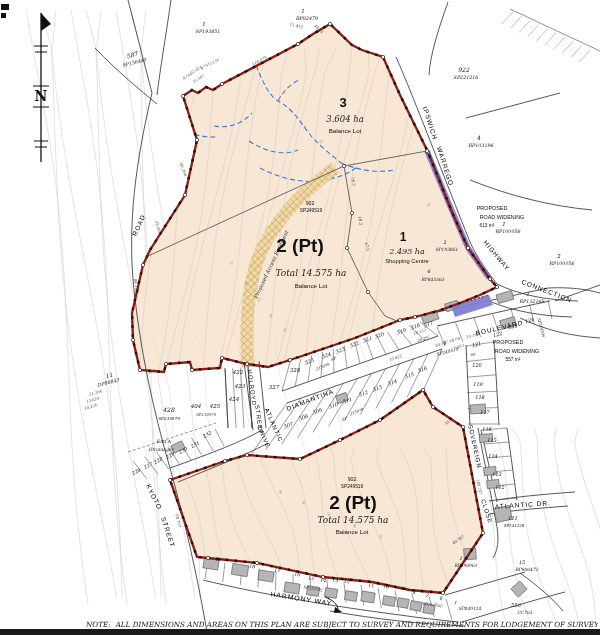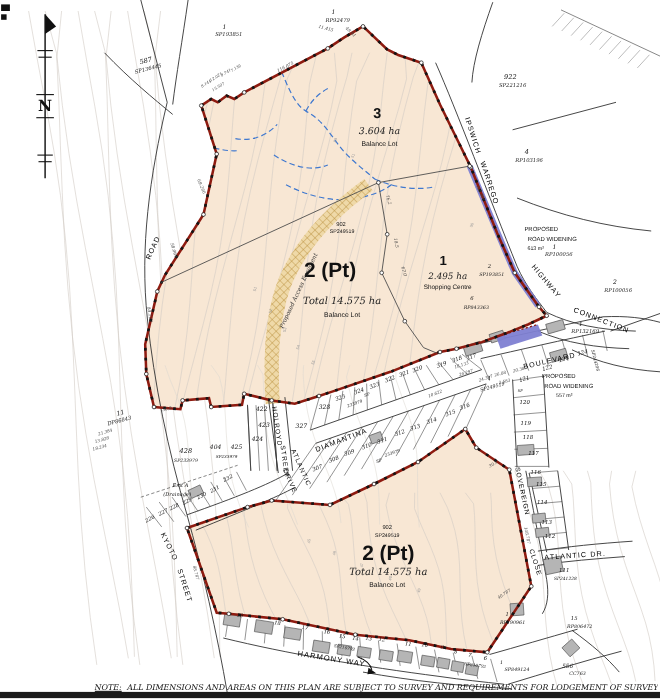--- a/index.html
+++ b/index.html
@@ -21,21 +21,21 @@
   .comb{stroke:#3a3a3a;stroke-width:.5;}
   .house{fill:#b5b5b5;stroke:#555;stroke-width:.6;}
   .roadln{fill:none;stroke:#2d2d2d;stroke-width:.8;}
   .nbln{fill:none;stroke:#4a4a4a;stroke-width:.6;}
   .bdyR{fill:none;stroke:#8e1b10;stroke-width:2.3;}
   .bdyB{fill:none;stroke:#141414;stroke-width:2.4;stroke-dasharray:2.5 6.5;}
   .divln{fill:none;stroke:#4a4a4a;stroke-width:.8;}
   .mark{fill:#fff;stroke:#222;stroke-width:.7;}
   .note-bar{position:absolute;left:0;top:629px;width:600px;height:6px;background:#1a1a1a;}
   .note-line{position:absolute;left:86px;top:620px;width:512px;font:italic 7.2px "DejaVu Serif",serif;color:#111;white-space:nowrap;overflow:hidden;}
-  .note-line .pfx{text-decoration:underline;margin-right:5px;}
+  .note-line .pfx{margin-right:5px;}
 </style>
 </head>
 <body>
 
 <div class="stage">
 <svg id="svgmap" width="600" height="635" viewBox="0 0 600 635">
   <defs>
     <clipPath id="clipUpper">
           <path d="M183,96 L192,90 L198,93 L206,87 L213,90 L222,84 L298,44 L313,34 L330,24 L352,45 L362,50 L383,57 L400,95 L428,152 L452,212 L468,248 L490,279 L497,287 L480,295 L460,303 L438,311 L415,317 L400,320 L355,338 L302,356 L290,360 L268,367 L247,364 L222,358 L220,368 L192,370 L190,362 L166,364 L164,372 L140,370 L133,340 L132,313 L143,265 L150,250 L185,195 L197,140 Z"></path>
         </clipPath>

